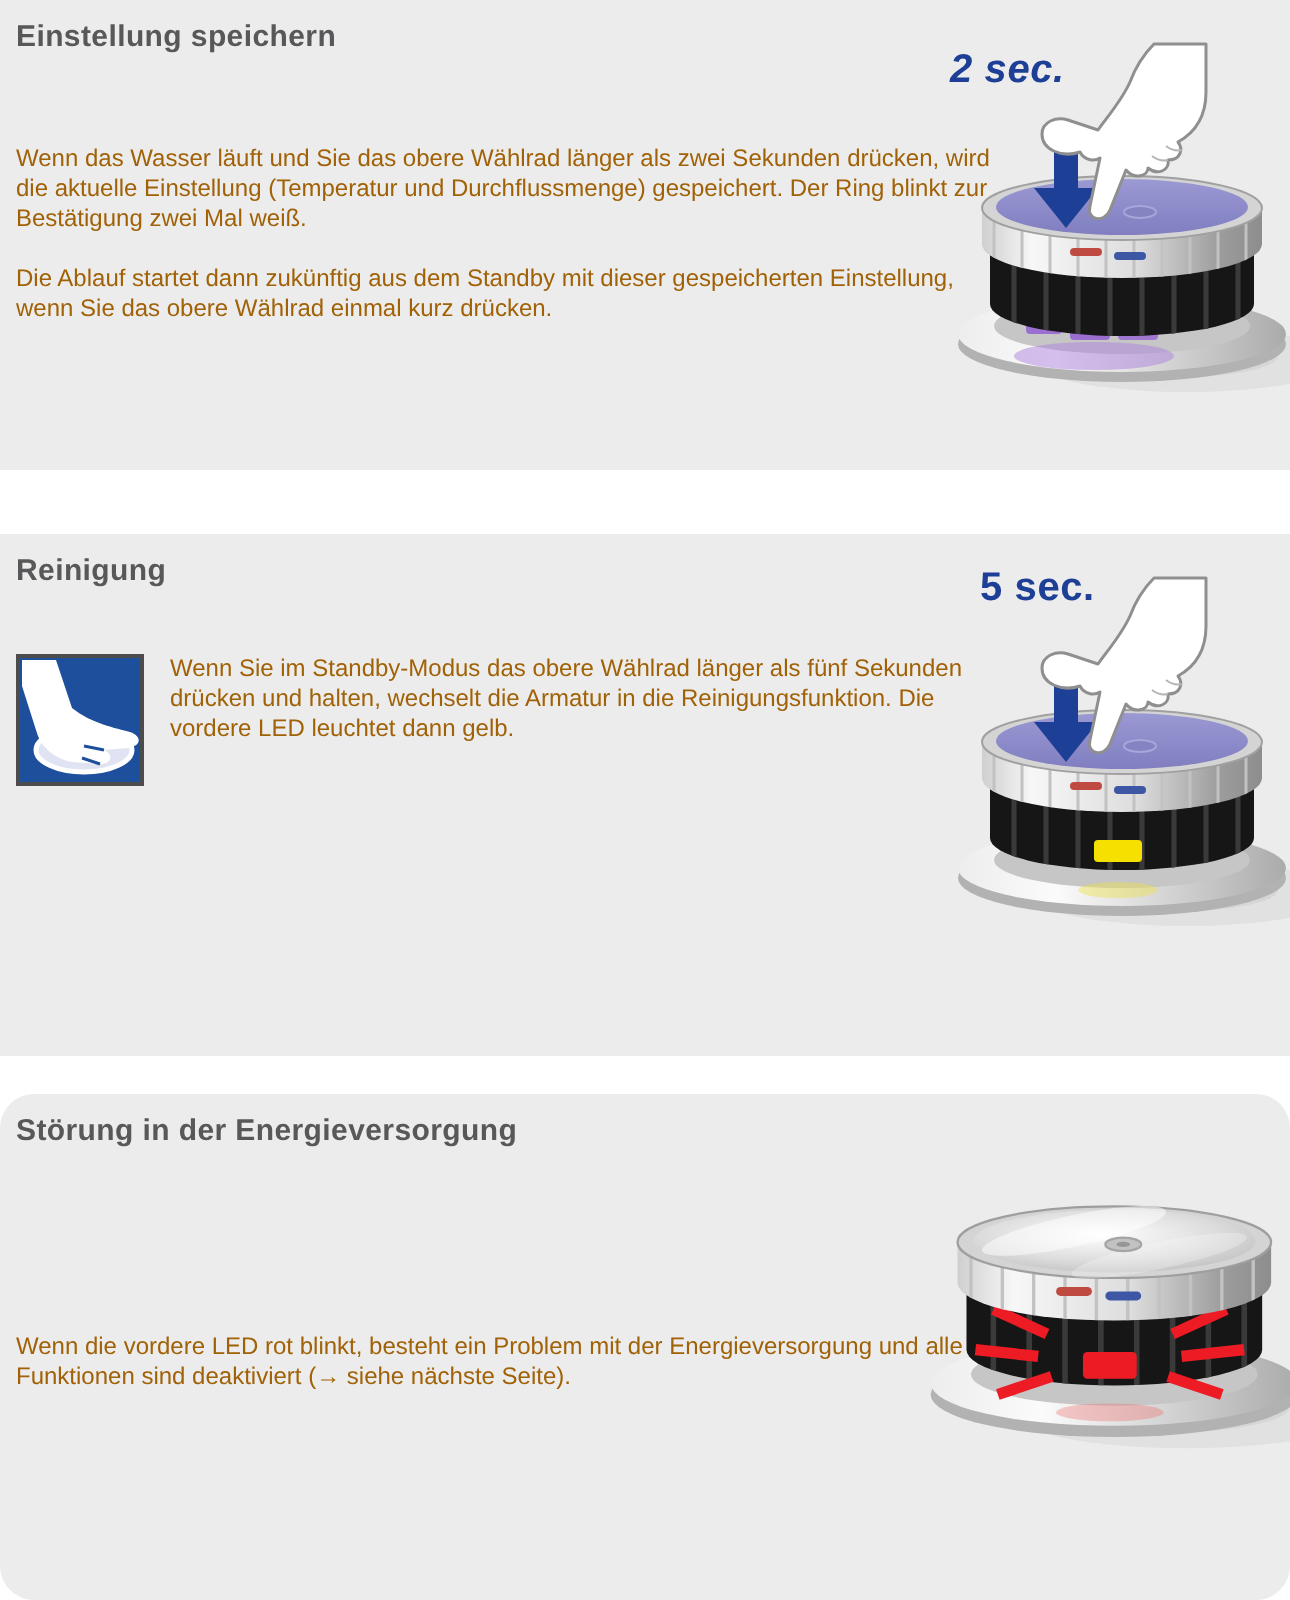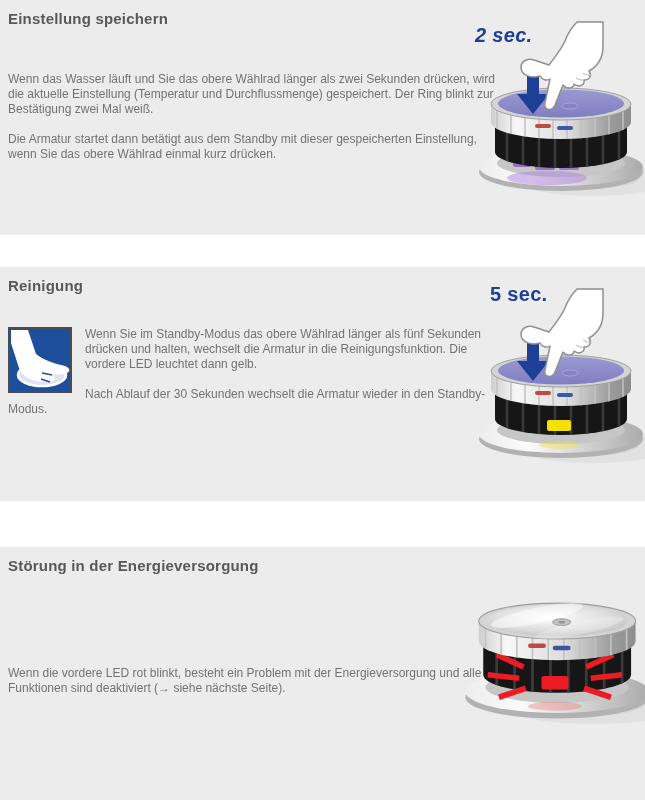--- a/index.html
+++ b/index.html
@@ -1,24 +1,24 @@
 <!DOCTYPE html>
 <html><head>
 <meta charset="utf-8">
 <style>
   html,body{margin:0;padding:0;background:#ffffff;}
   .page{position:relative;width:645px;height:800px;background:#ffffff;
         font-family:"Liberation Sans",sans-serif;overflow:hidden;}
   .panel{position:absolute;left:0;width:645px;background:#ececec;}
   .s1{top:0;height:235px;}
-  .s2{top:267px;height:234px;}
+  .s2{top:267px;height:261px;}
   .s3{top:547px;height:253px;}
   .title{margin:0;padding:10px 0 0 8px;font-size:15px;line-height:18px;
          font-weight:bold;color:#58585a;letter-spacing:.2px;}
-  .copy{position:absolute;left:8px;width:492px;font-size:12px;line-height:15px;color:#737373;}
+  .copy{position:absolute;left:8px;width:492px;font-size:12px;line-height:15px;color:#a16207;}
   .copy p{margin:0 0 15px 0;}
   .c1{top:72px;}
   .c2{top:60px;width:486px;}
   .c3{top:119px;}
   .clean-icon{float:left;width:64px;height:66px;margin:0 13px 8px 0;}
   .illus{position:absolute;right:0;width:210px;height:205px;}
   .i1{top:16px;}
   .i2{top:16px;}
   .i3{top:12px;height:210px;}
   .sec-label{position:absolute;font-size:20px;font-weight:bold;letter-spacing:.3px;z-index:2;}
@@ -28,21 +28,21 @@
 </style>
 </head>
 <body>
 
 <div class="page">
 
   <section class="panel s1" style="background: rgb(236, 236, 236);">
     <h2 class="title">Einstellung speichern</h2>
     <div class="copy c1">
       <p>Wenn das Wasser läuft und Sie das obere Wählrad länger als zwei Sekunden drücken, wird die aktuelle Einstellung (Temperatur und Durchflussmenge) gespeichert. Der Ring blinkt zur Bestätigung zwei Mal weiß.</p>
-      <p>Die Armatur startet dann betätigt aus dem Standby mit dieser gespeicherten Ein­stellung, wenn Sie das obere Wählrad einmal kurz drücken.</p>
+      <p>Die Ablauf startet dann zukünftig aus dem Standby mit dieser gespeicherten Ein­stellung, wenn Sie das obere Wählrad einmal kurz drücken.</p>
     </div>
     <div class="illus i1">
       <div class="sec-label" style="color: rgb(29, 63, 150); font-style: italic;">2 sec.</div>
       <svg class="art" width="210" height="205" viewBox="0 0 210 205">
         <defs>
           <linearGradient id="k1s" x1="0" y1="0" x2="1" y2="0">
             <stop offset="0" stop-color="#cfcfcf"></stop>
               <stop offset="0.18" stop-color="#f7f7f7"></stop>
             <stop offset="0.55" stop-color="#dddddd"></stop>
               <stop offset="0.85" stop-color="#9c9c9c"></stop>
@@ -121,21 +121,20 @@
   <section class="panel s2" style="background: rgb(236, 236, 236);">
     <h2 class="title">Reinigung</h2>
     <div class="copy c2">
       <svg class="clean-icon" viewBox="0 0 64 66">
         <rect x="1" y="1" width="62" height="64" fill="#1d4f9c" stroke="#4c4c4c" stroke-width="2"></rect>
         <ellipse cx="34" cy="48" rx="24" ry="11" fill="#dfe3f2" stroke="#ffffff" stroke-width="2.5"></ellipse>
         <path d="M3,3 L20,3 L28,27 C38,35 50,37 57,39 C63,41 63,46 56,47 L44,48 C49,50 48,55 42,55 L28,54 C18,52 12,46 10,38 L3,16 Z" fill="#ffffff"></path>
         <path d="M44,48 L34,46 M42,55 L33,52" stroke="#1d4f9c" stroke-width="1.5" fill="none"></path>
       </svg>
       <p>Wenn Sie im Standby-Modus das obere Wählrad länger als fünf Sekun­den drücken und halten, wechselt die Armatur in die Reinigungsfunk­tion. Die vordere LED leuchtet dann gelb.</p>
-      <p>Nach Ablauf der 30 Sekunden wechselt die Armatur wieder in den Standby-Modus.</p>
     </div>
     <div class="illus i2">
       <div class="sec-label" style="color: rgb(29, 63, 150);">5 sec.</div>
       <svg class="art" width="210" height="205" viewBox="0 0 210 205">
         <defs>
           <linearGradient id="k2s" x1="0" y1="0" x2="1" y2="0">
             <stop offset="0" stop-color="#cfcfcf"></stop>
               <stop offset="0.18" stop-color="#f7f7f7"></stop>
             <stop offset="0.55" stop-color="#dddddd"></stop>
               <stop offset="0.85" stop-color="#9c9c9c"></stop>
@@ -200,21 +199,21 @@
           <path fill="#1d3f96" d="M84,52 L96,52 L96,74 L106,74 L90,94 L74,74 L84,74 Z"></path>
           <g>
             <path d="M134,2 L160,2 L160,26 C160,38 155,46 146,51 C149,55 147,60 141,60 C142,65 136,68 131,64 C131,68 124,70 120,65 L112,85 C109,92 100,90 102,83 L107,59 C104,61 99,60 97,56 C88,59 78,55 78,47 C78,41 85,38 91,40 L106,45 C111,38 118,30 122,21 C125,13 129,7 134,2 Z" fill="#ffffff" stroke="#8f8f8f" stroke-width="1.5" stroke-linejoin="round"></path>
             <path d="M140,53 q4,3 8,2 M133,58 q4,3 8,2" stroke="#b5b5b5" stroke-width="1" fill="none"></path>
           </g>
         </g>
       </svg>
     </div>
   </section>
 
-  <section class="panel s3" style="background: rgb(236, 236, 236);">
+  <section class="panel s3" style="background: rgb(236, 236, 236); border-radius: 17px;">
     <h2 class="title">Störung in der Energieversorgung</h2>
     <div class="copy c3">
       <p>Wenn die vordere LED rot blinkt, besteht ein Problem mit der Energieversorgung und alle Funktionen sind deaktiviert (→ siehe nächste Seite).</p>
     </div>
     <div class="illus i3">
       <svg class="art" width="210" height="210" viewBox="0 0 210 210">
         <defs>
           <linearGradient id="k3s" x1="0" y1="0" x2="1" y2="0">
             <stop offset="0" stop-color="#cfcfcf"></stop>
               <stop offset="0.18" stop-color="#f7f7f7"></stop>

